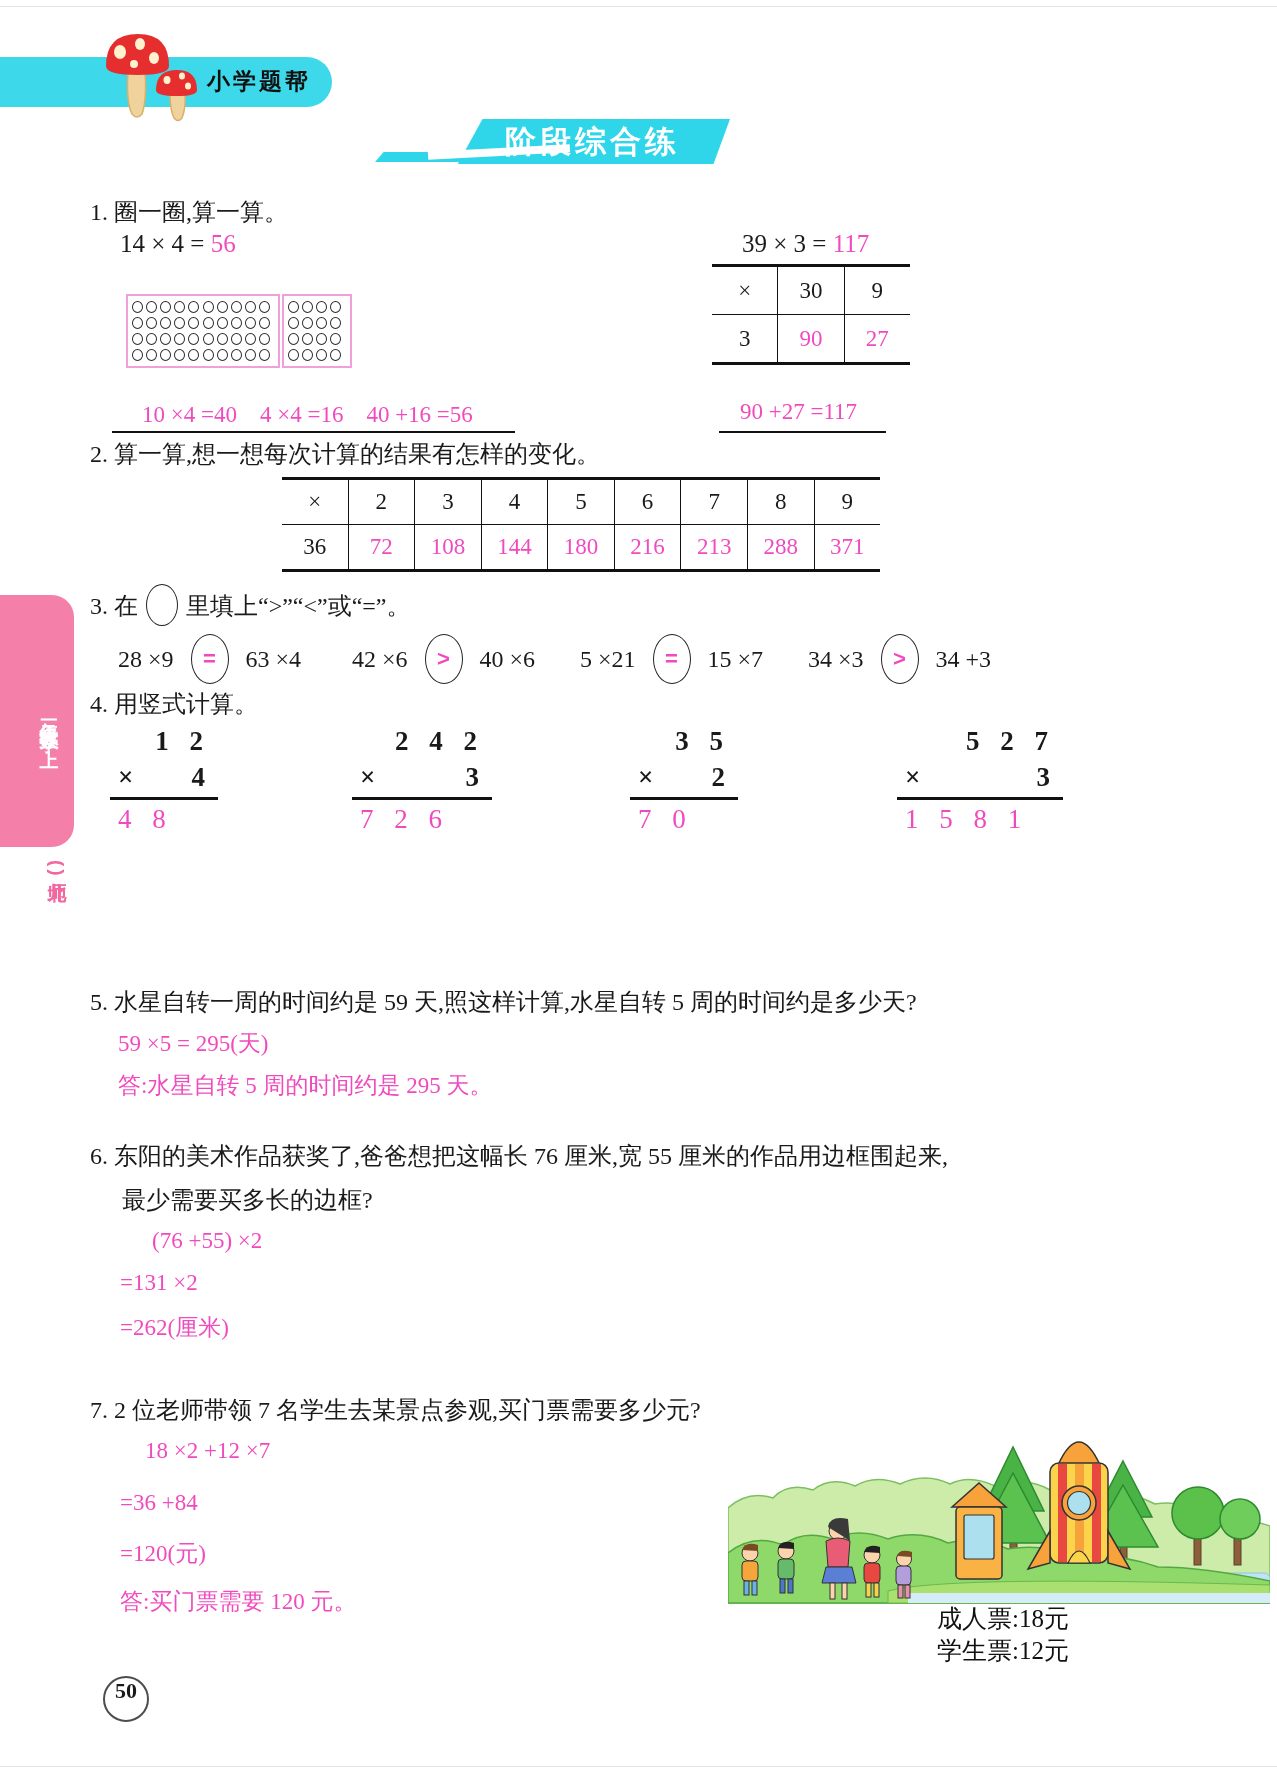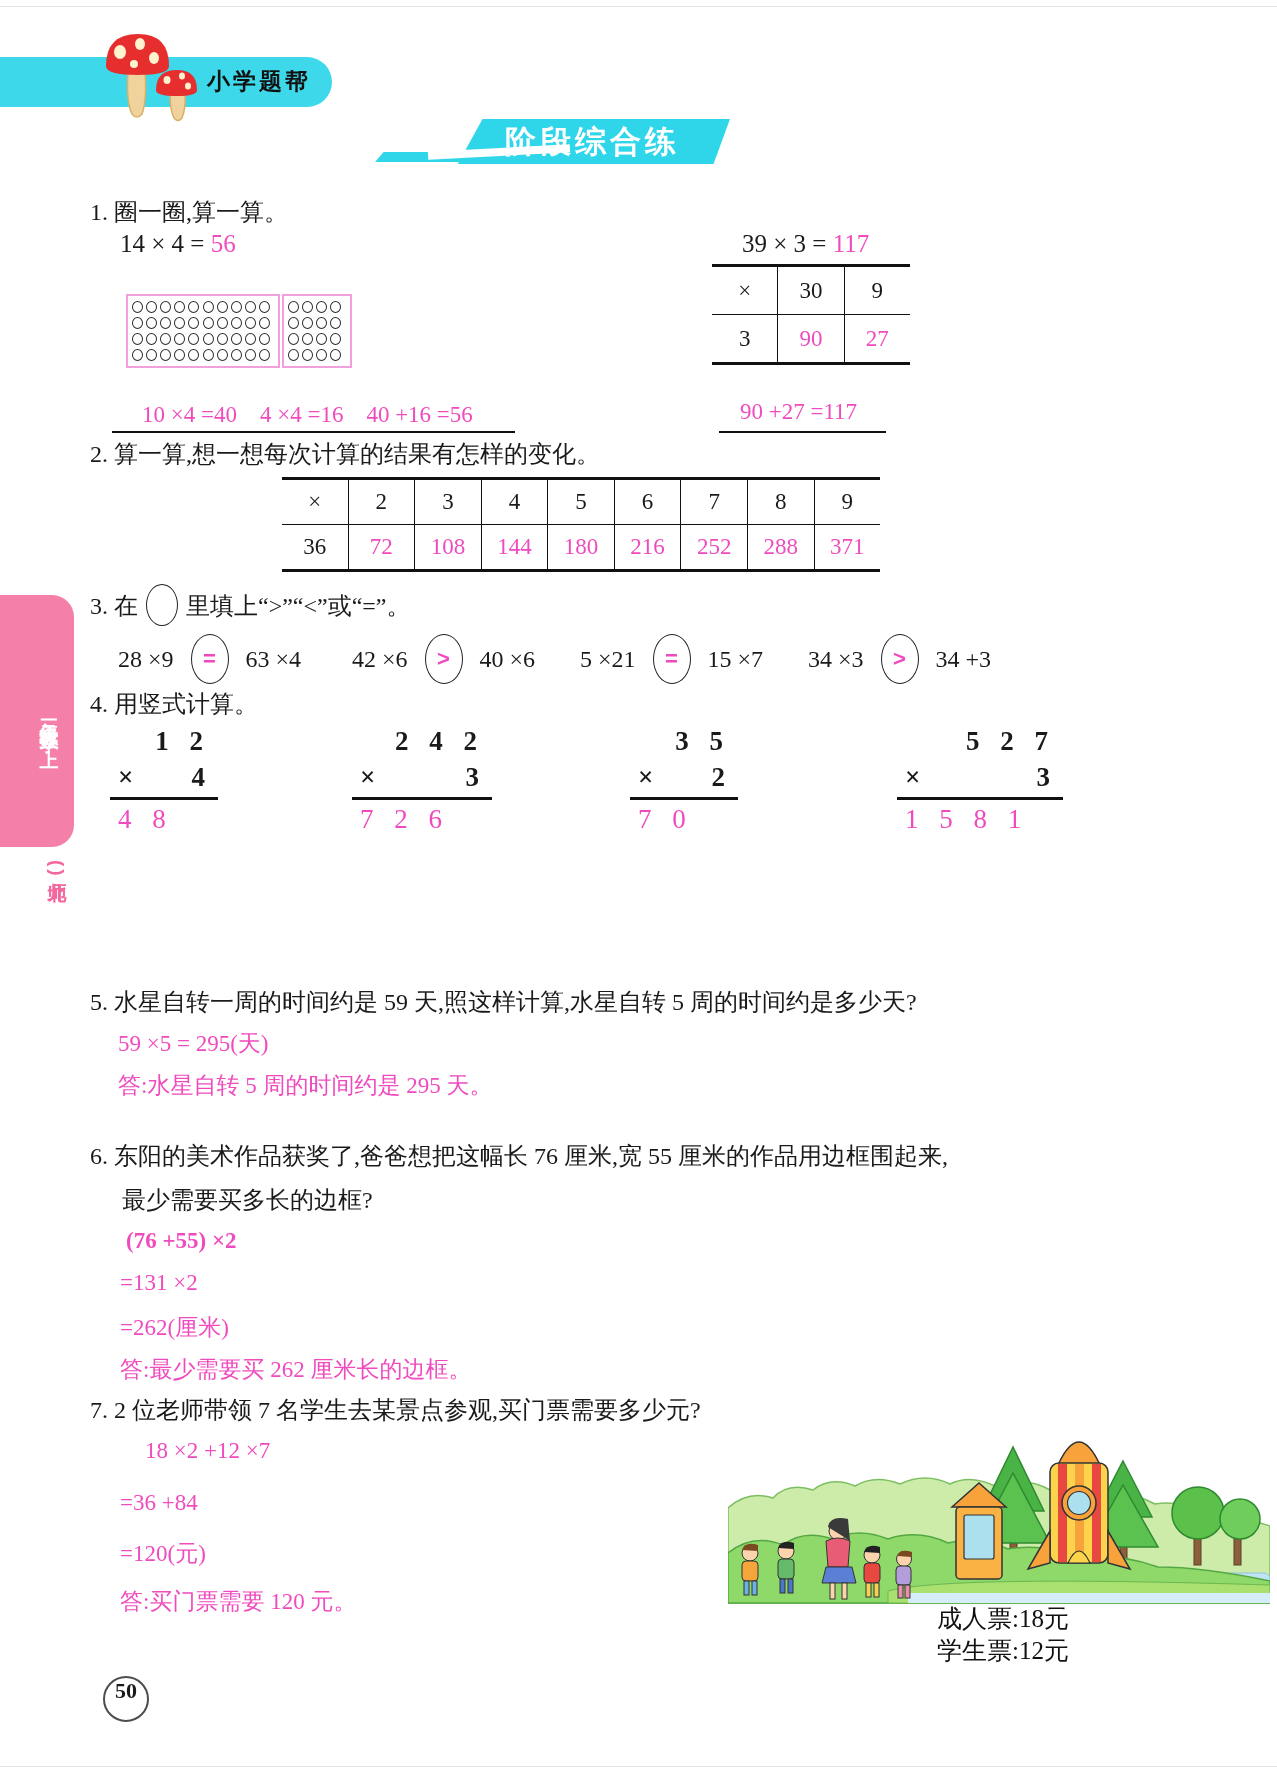--- a/index.html
+++ b/index.html
@@ -210,21 +210,21 @@
       <div class="tcell">8</div>
       <div class="tcell">9</div>
     </div>
     <div class="trow">
       <div class="tcell">36</div>
       <div class="tcell pink">72</div>
       <div class="tcell pink">108</div>
       <div class="tcell pink">144</div>
       <div class="tcell pink">180</div>
       <div class="tcell pink">216</div>
-      <div class="tcell pink">252</div>
+      <div class="tcell pink">213</div>
       <div class="tcell pink">288</div>
       <div class="tcell pink">371</div>
     </div>
   </div>
 
   <div class="qline" style="left:90px;top:584px;">
     <span class="qnum">3.</span><span>在</span><span class="oval-inline"></span><span>里填上“&gt;”“&lt;”或“=”。</span>
   </div>
   <div class="cmp" style="left:118px;">
     <span>28 ×9</span>
@@ -298,24 +298,23 @@
   <div class="qline" style="left:90px;top:986px;">
     <span class="qnum">5.</span><span>水星自转一周的时间约是 59 天,照这样计算,水星自转 5 周的时间约是多少天?</span>
   </div>
   <div class="work" style="left:118px;top:1028px;">59 ×5 = 295(天)</div>
   <div class="work" style="left:118px;top:1070px;">答:水星自转 5 周的时间约是 295 天。</div>
 
   <div class="qline" style="left:90px;top:1140px;">
     <span class="qnum">6.</span><span>东阳的美术作品获奖了,爸爸想把这幅长 76 厘米,宽 55 厘米的作品用边框围起来,</span>
   </div>
   <div class="qline" style="left:122px;top:1184px;">最少需要买多长的边框?</div>
-  <div class="work" style="left:126px;top:1228px;font-weight:bold;">(76 +55) ×2</div>
+  <div class="work" style="left:152px;top:1228px;">(76 +55) ×2</div>
   <div class="work" style="left:120px;top:1270px;">=131 ×2</div>
   <div class="work" style="left:120px;top:1312px;">=262(厘米)</div>
-  <div class="work" style="left:120px;top:1354px;">答:最少需要买 262 厘米长的边框。</div>
 
   <div class="qline" style="left:90px;top:1394px;">
     <span class="qnum">7.</span><span>2 位老师带领 7 名学生去某景点参观,买门票需要多少元?</span>
   </div>
   <div class="work" style="left:145px;top:1438px;">18 ×2 +12 ×7</div>
   <div class="work" style="left:120px;top:1490px;">=36 +84</div>
   <div class="work" style="left:120px;top:1538px;">=120(元)</div>
   <div class="work" style="left:120px;top:1586px;">答:买门票需要 120 元。</div>
 
   <svg class="illu" viewBox="0 0 542 190">

